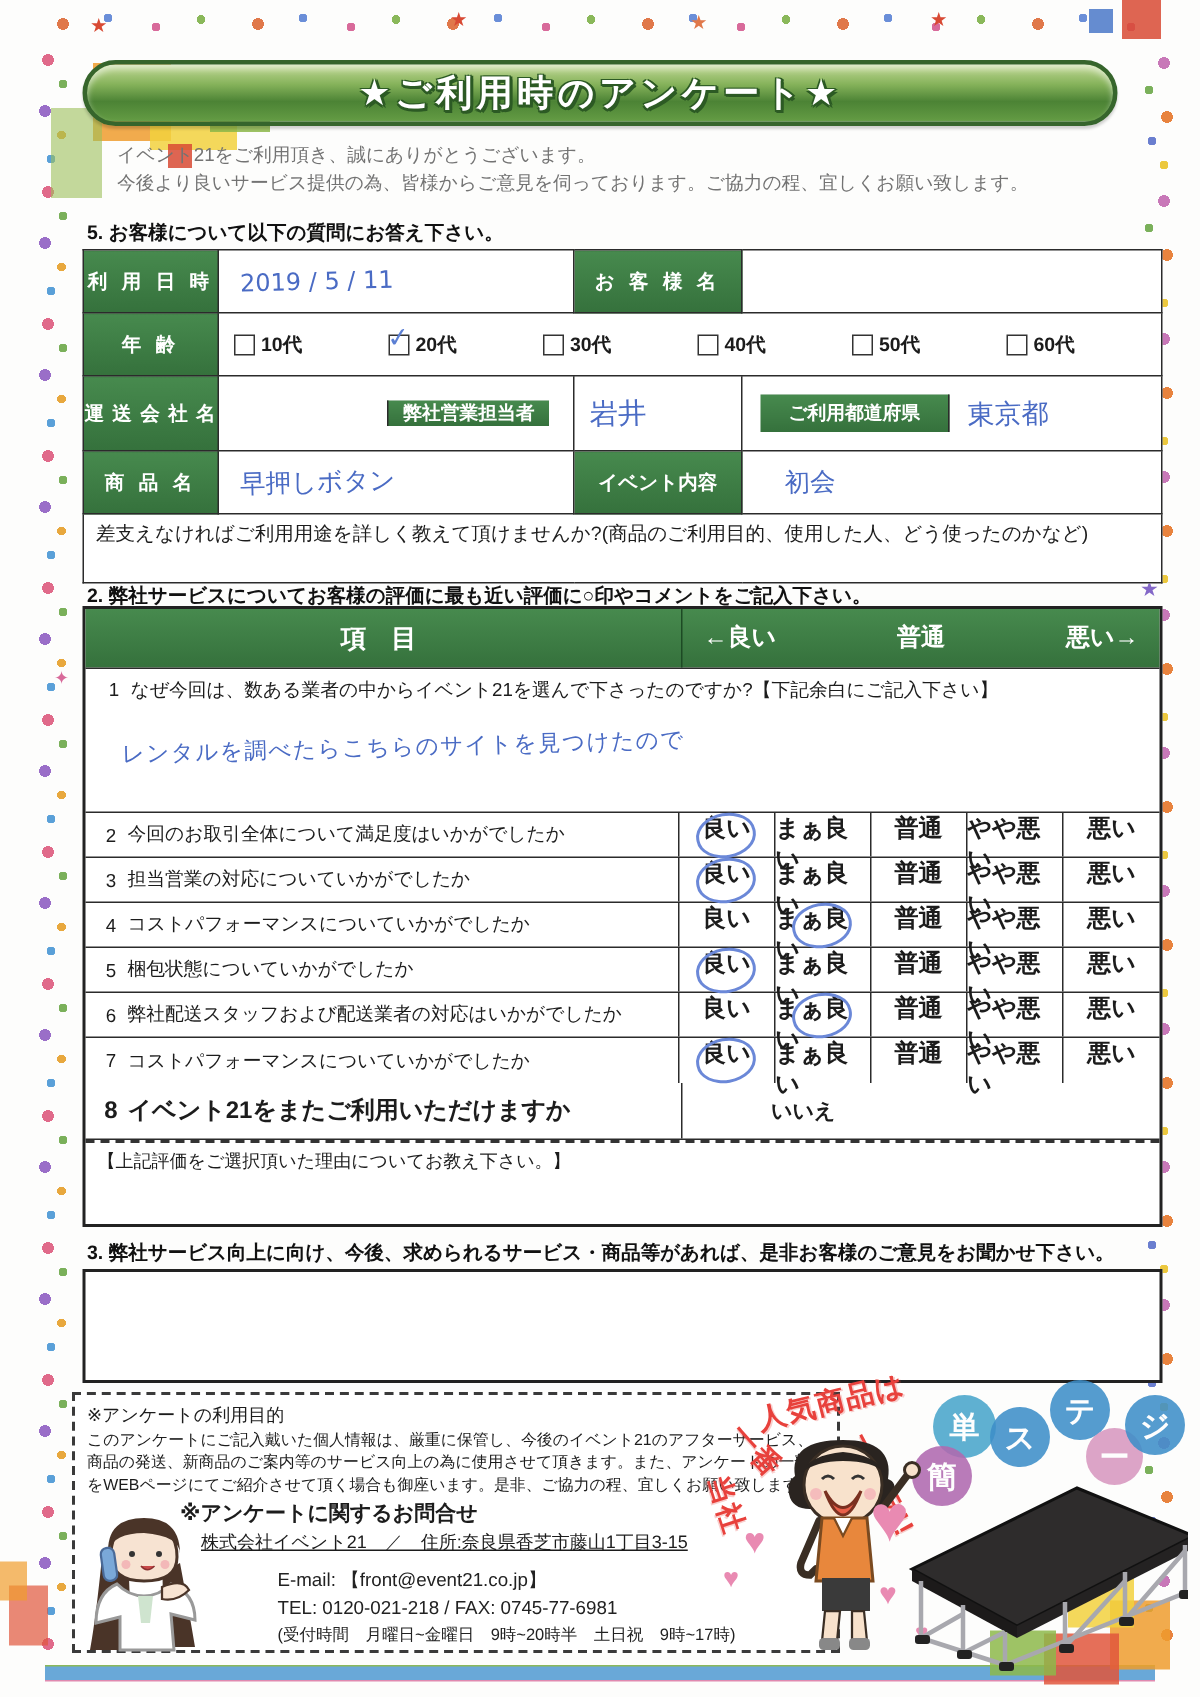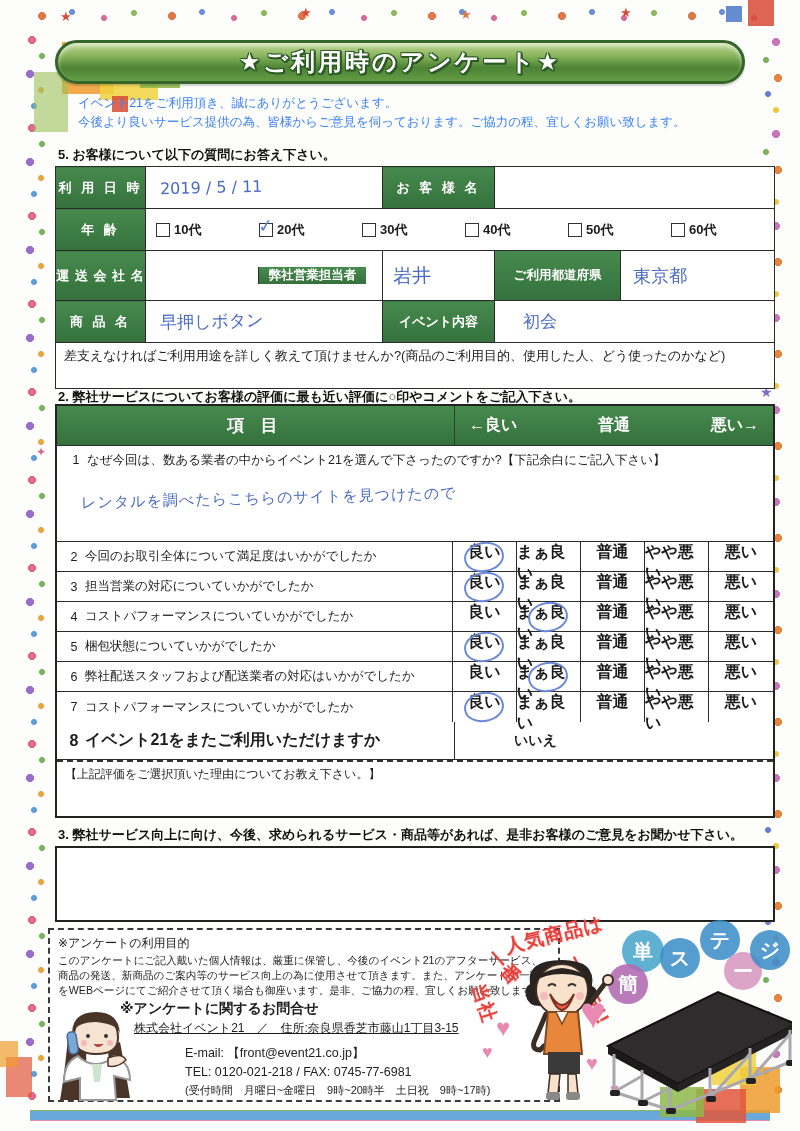--- a/index.html
+++ b/index.html
@@ -53,21 +53,21 @@
     position:absolute; left:55px; top:40px; width:690px; height:44px;
     border:3px solid #36652c; border-radius:22px;
     background:linear-gradient(180deg,#c2d996 0%,#85b25a 35%,#4c8335 65%,#649c44 100%);
     display:flex; align-items:center; justify-content:center;
     box-shadow:inset 0 3px 4px rgba(255,255,255,.55), 0 2px 2px rgba(0,0,0,.18);
   }
   .title-bar .t {
     font-size:24px; font-weight:bold; color:#fff; letter-spacing:3px;
     text-shadow:2px 2px 0 #2c5a24,-1px -1px 0 #2c5a24,1px -1px 0 #2c5a24,-1px 1px 0 #2c5a24,2px 0 0 #2c5a24,0 2px 0 #2c5a24;
   }
-  .intro { position:absolute; left:78px; top:94px; width:660px; font-size:12.5px; line-height:1.55; color:#3b82f6; }
+  .intro { position:absolute; left:78px; top:94px; width:660px; font-size:12.5px; line-height:1.55; color:#737373; }
 
   .sec-head { position:absolute; font-size:13px; font-weight:bold; color:#111; }
 
   table.box { border-collapse:collapse; position:absolute; background:#fff; }
   .t1 { left:55px; top:166px; width:720px; }
   .t1 td { border:1.5px solid #2b2b2b; height:42px; font-size:13px; vertical-align:middle; }
   .g {
     background:linear-gradient(180deg,#478a4e,#35713c); color:#fff; font-weight:bold;
     text-align:center; letter-spacing:3px; font-size:13.5px;
   }
@@ -228,21 +228,21 @@
       <td class="g" colspan="1" style="letter-spacing:1px">運 送 会 社 名</td>
       <td style="width:237px;padding:16px">
         <div style="display:flex;height:100%;align-items:stretch">
           <div style="width:96px"></div>
           <div class="g" style="flex:1;display:flex;align-items:center;justify-content:center;letter-spacing:0;font-size:12.5px;border-left:1.5px solid #2b2b2b">弊社営業担当者</div>
         </div>
       </td>
       <td style="width:112px;padding-left:10px">
         <span class="hand hw" style="font-size:19px">岩井</span>
       </td>
-      <td style="padding:0">
+      <td style="padding:12px">
         <div style="display:flex;height:100%;align-items:stretch">
           <div class="g" style="width:126px;display:flex;align-items:center;justify-content:center;letter-spacing:0;font-size:12.5px;border-right:1.5px solid #2b2b2b">ご利用都道府県</div>
           <div style="flex:1;display:flex;align-items:center;padding-left:12px">
             <span class="hand hw" style="font-size:18px">東京都</span>
           </div>
         </div>
       </td>
     </tr>
     <tr>
       <td class="g">商 品 名</td>

